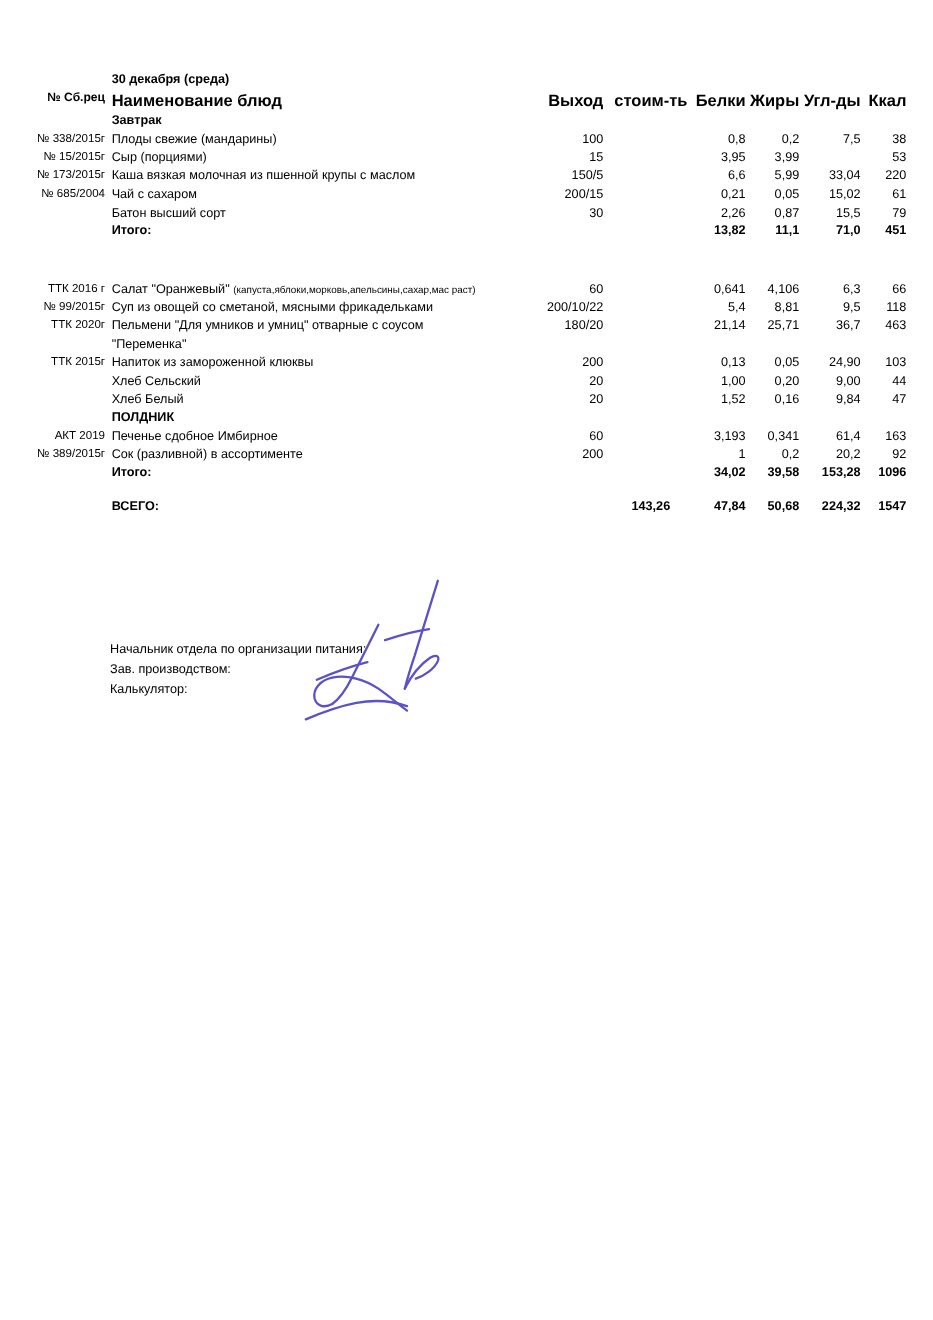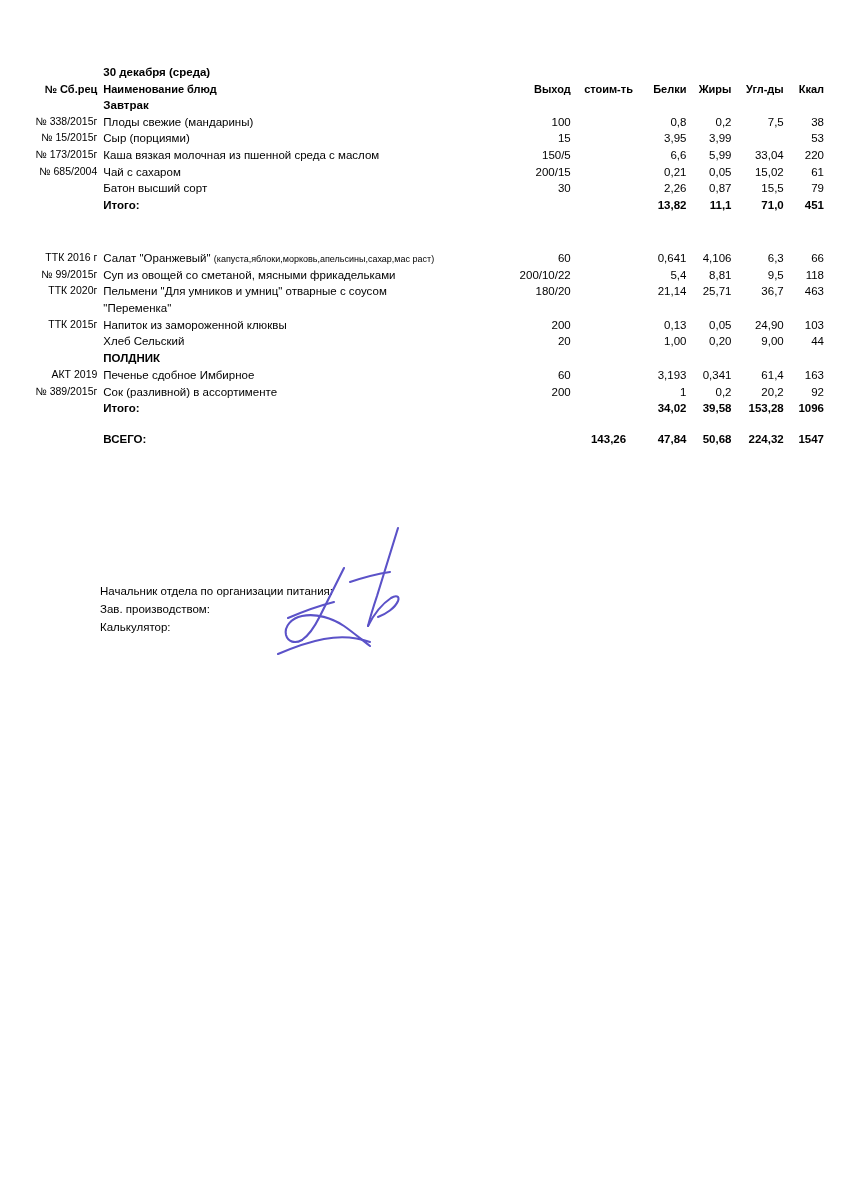--- a/index.html
+++ b/index.html
@@ -39,21 +39,21 @@
   
   .c-rec   { width: 72px;  text-align: right; padding-right: 6px !important; font-size: 10.5px; }
   .c-name  { width: 430px; text-align: left; }
   .c-out   { width: 68px;  text-align: right; padding-right: 10px !important; }
   .c-cost  { width: 58px;  text-align: center; padding-right: 6px !important; }
   .c-prot  { width: 48px;  text-align: right; padding-right: 4px !important; }
   .c-fat   { width: 44px;  text-align: right; padding-right: 4px !important; }
   .c-carb  { width: 52px;  text-align: right; padding-right: 4px !important; }
   .c-kcal  { width: 40px;  text-align: right; }
 
-  .hdr td { font-weight: bold; font-size: 11px; padding-bottom: 2px; }
+  .hdr td { font-weight: bold; font-size: 15px; padding-bottom: 2px; }
   .hdr .c-rec { font-weight: bold; font-size: 11px; text-align: right; }
   .date-row td { font-weight: bold; padding-bottom: 0px; }
   .section td { font-weight: bold; padding-top: 1px; }
   .total td { font-weight: bold; }
   .spacer td { height: 34px; }
   .spacer-small td { height: 12px; }
   .sub {
     font-size: 9px;
     font-weight: normal;
     margin-top: 16px;
@@ -134,21 +134,21 @@
         <td class="c-name">Сыр (порциями)</td>
         <td class="c-out">15</td>
         <td class="c-cost"></td>
         <td class="c-prot">3,95</td>
         <td class="c-fat">3,99</td>
         <td class="c-carb"></td>
         <td class="c-kcal">53</td>
       </tr>
       <tr>
         <td class="c-rec">№ 173/2015г</td>
-        <td class="c-name">Каша вязкая молочная из пшенной среда с маслом</td>
+        <td class="c-name">Каша вязкая молочная из пшенной крупы с маслом</td>
         <td class="c-out">150/5</td>
         <td class="c-cost"></td>
         <td class="c-prot">6,6</td>
         <td class="c-fat">5,99</td>
         <td class="c-carb">33,04</td>
         <td class="c-kcal">220</td>
       </tr>
       <tr>
         <td class="c-rec">№ 685/2004</td>
         <td class="c-name">Чай с сахаром</td>
@@ -238,20 +238,30 @@
       </tr>
       <tr>
         <td class="c-rec"></td>
         <td class="c-name">Хлеб Сельский</td>
         <td class="c-out">20</td>
         <td class="c-cost"></td>
         <td class="c-prot">1,00</td>
         <td class="c-fat">0,20</td>
         <td class="c-carb">9,00</td>
         <td class="c-kcal">44</td>
+      </tr>
+      <tr>
+        <td class="c-rec"></td>
+        <td class="c-name">Хлеб Белый</td>
+        <td class="c-out">20</td>
+        <td class="c-cost"></td>
+        <td class="c-prot">1,52</td>
+        <td class="c-fat">0,16</td>
+        <td class="c-carb">9,84</td>
+        <td class="c-kcal">47</td>
       </tr>
 
       <tr class="section">
         <td class="c-rec"></td>
         <td class="c-name">ПОЛДНИК</td>
         <td class="c-out"></td>
         <td class="c-cost"></td>
         <td class="c-prot"></td>
         <td class="c-fat"></td>
         <td class="c-carb"></td>

